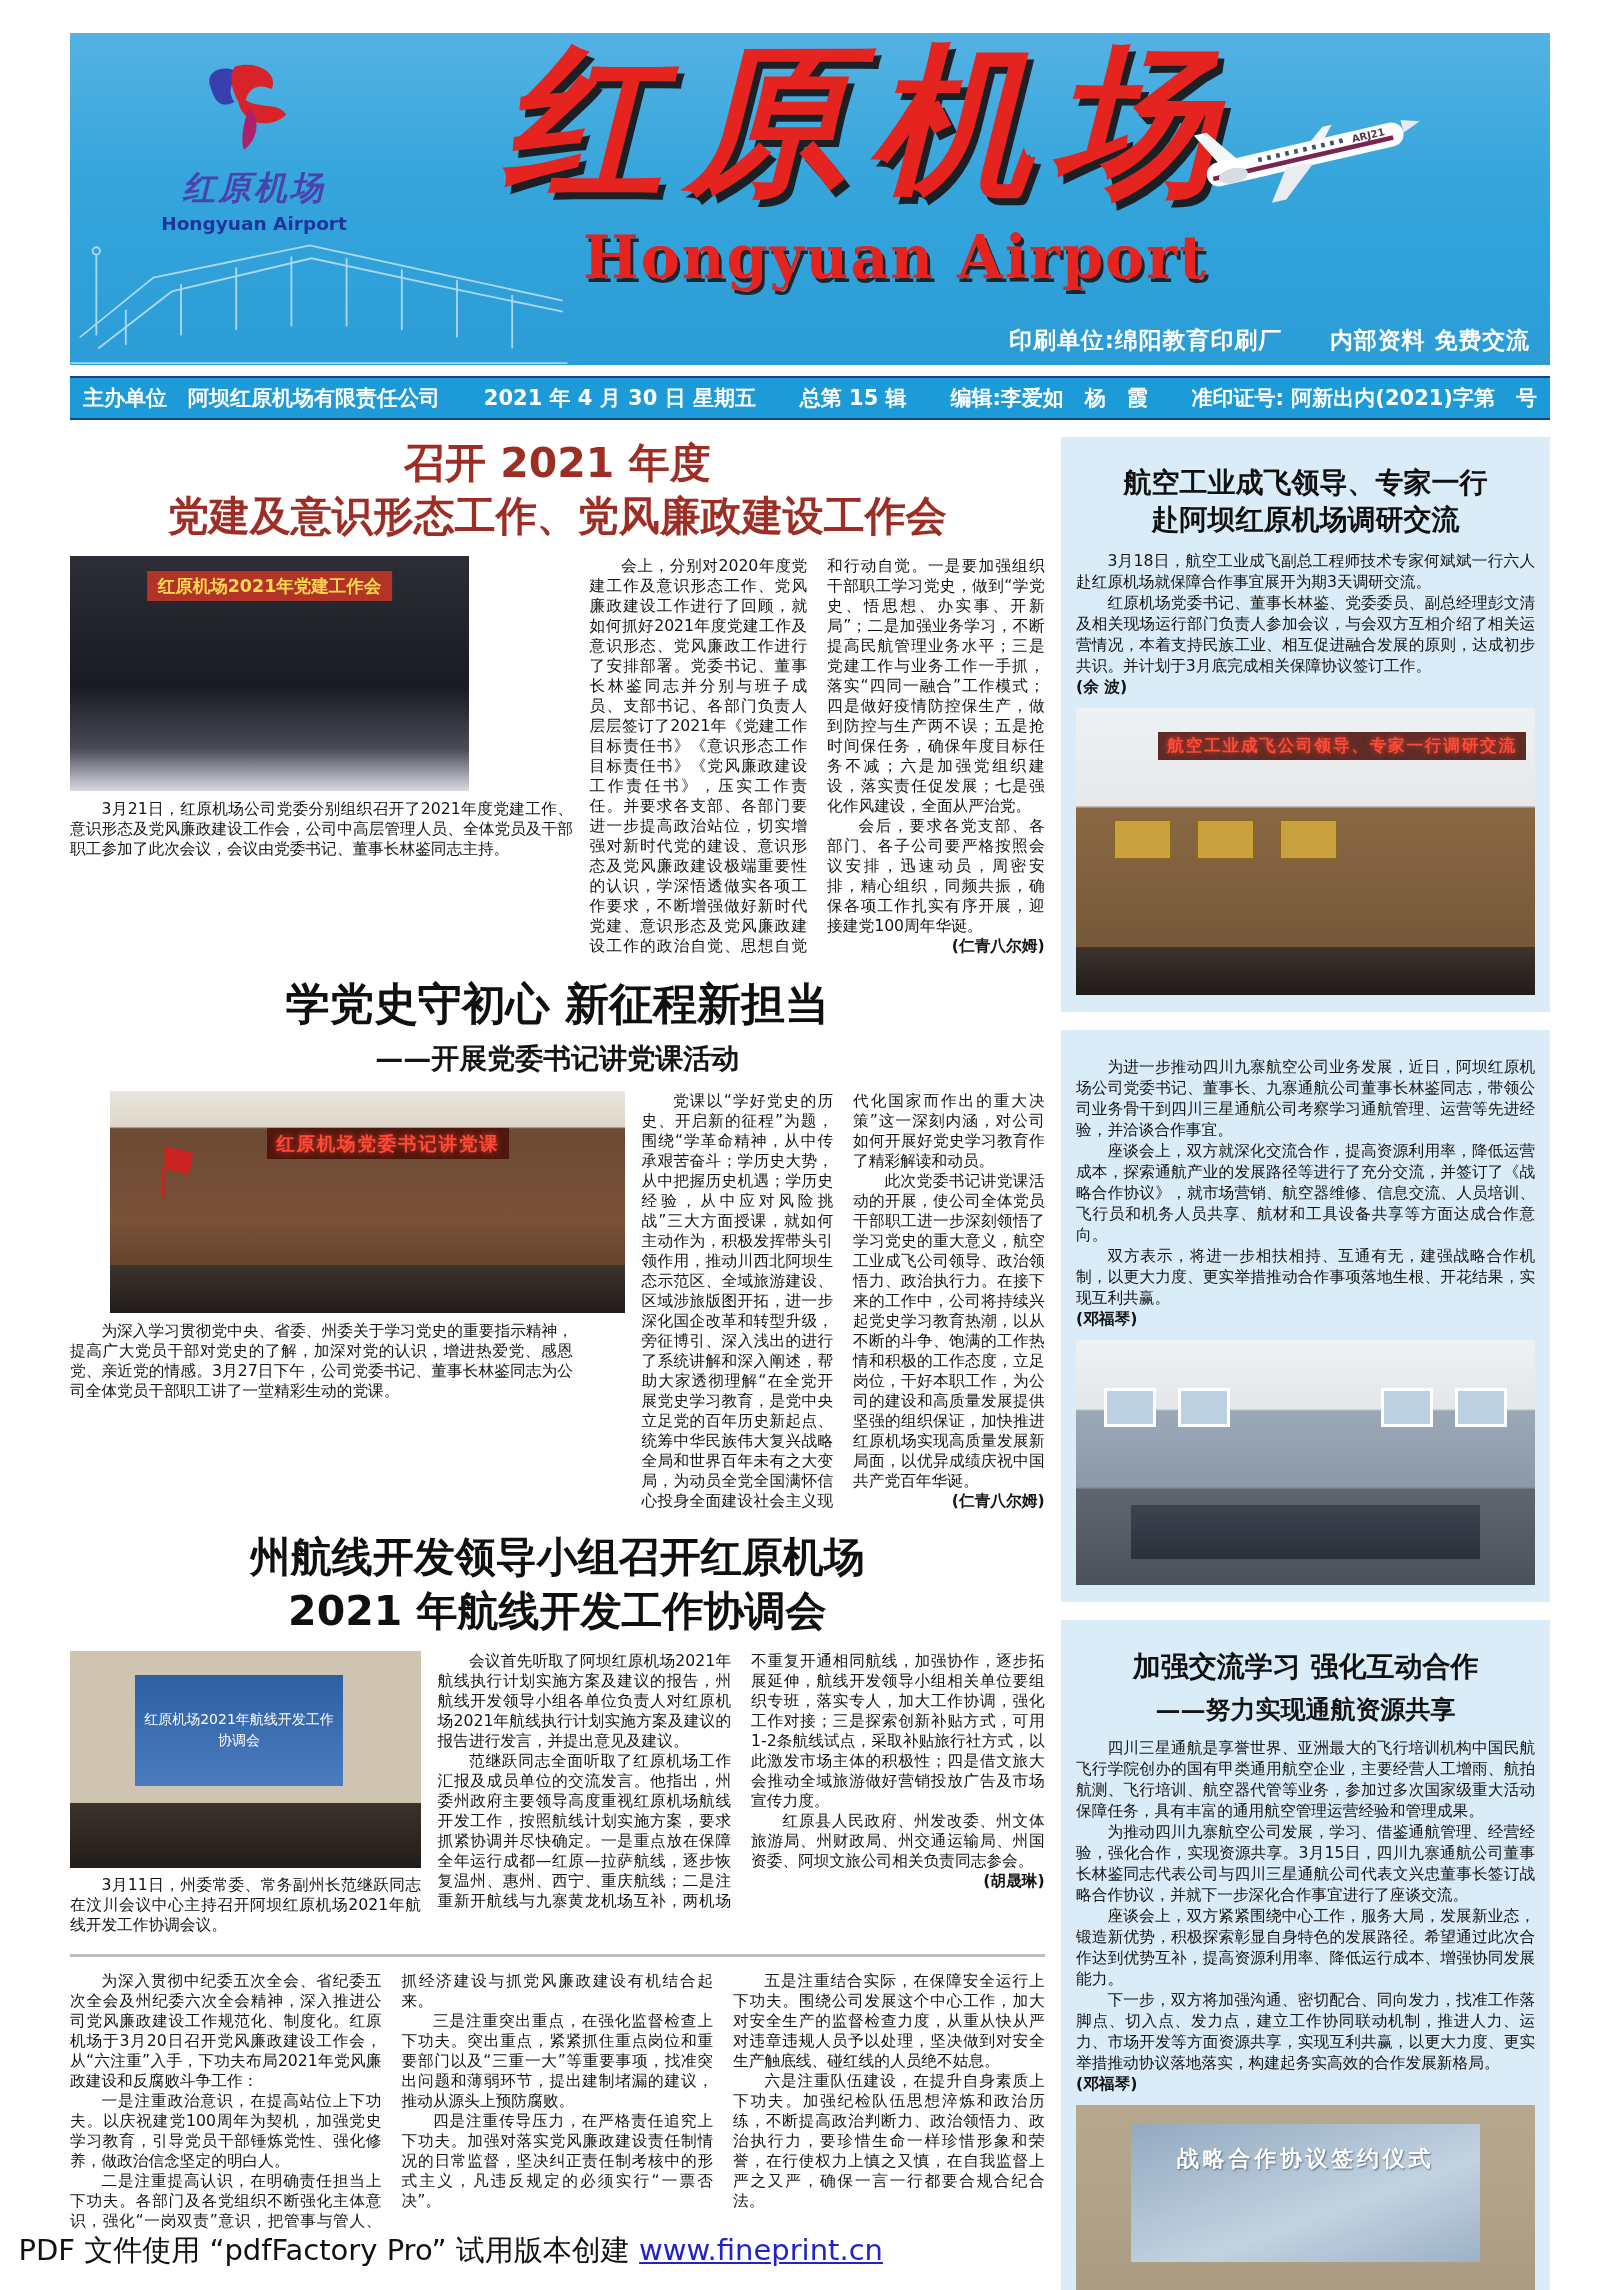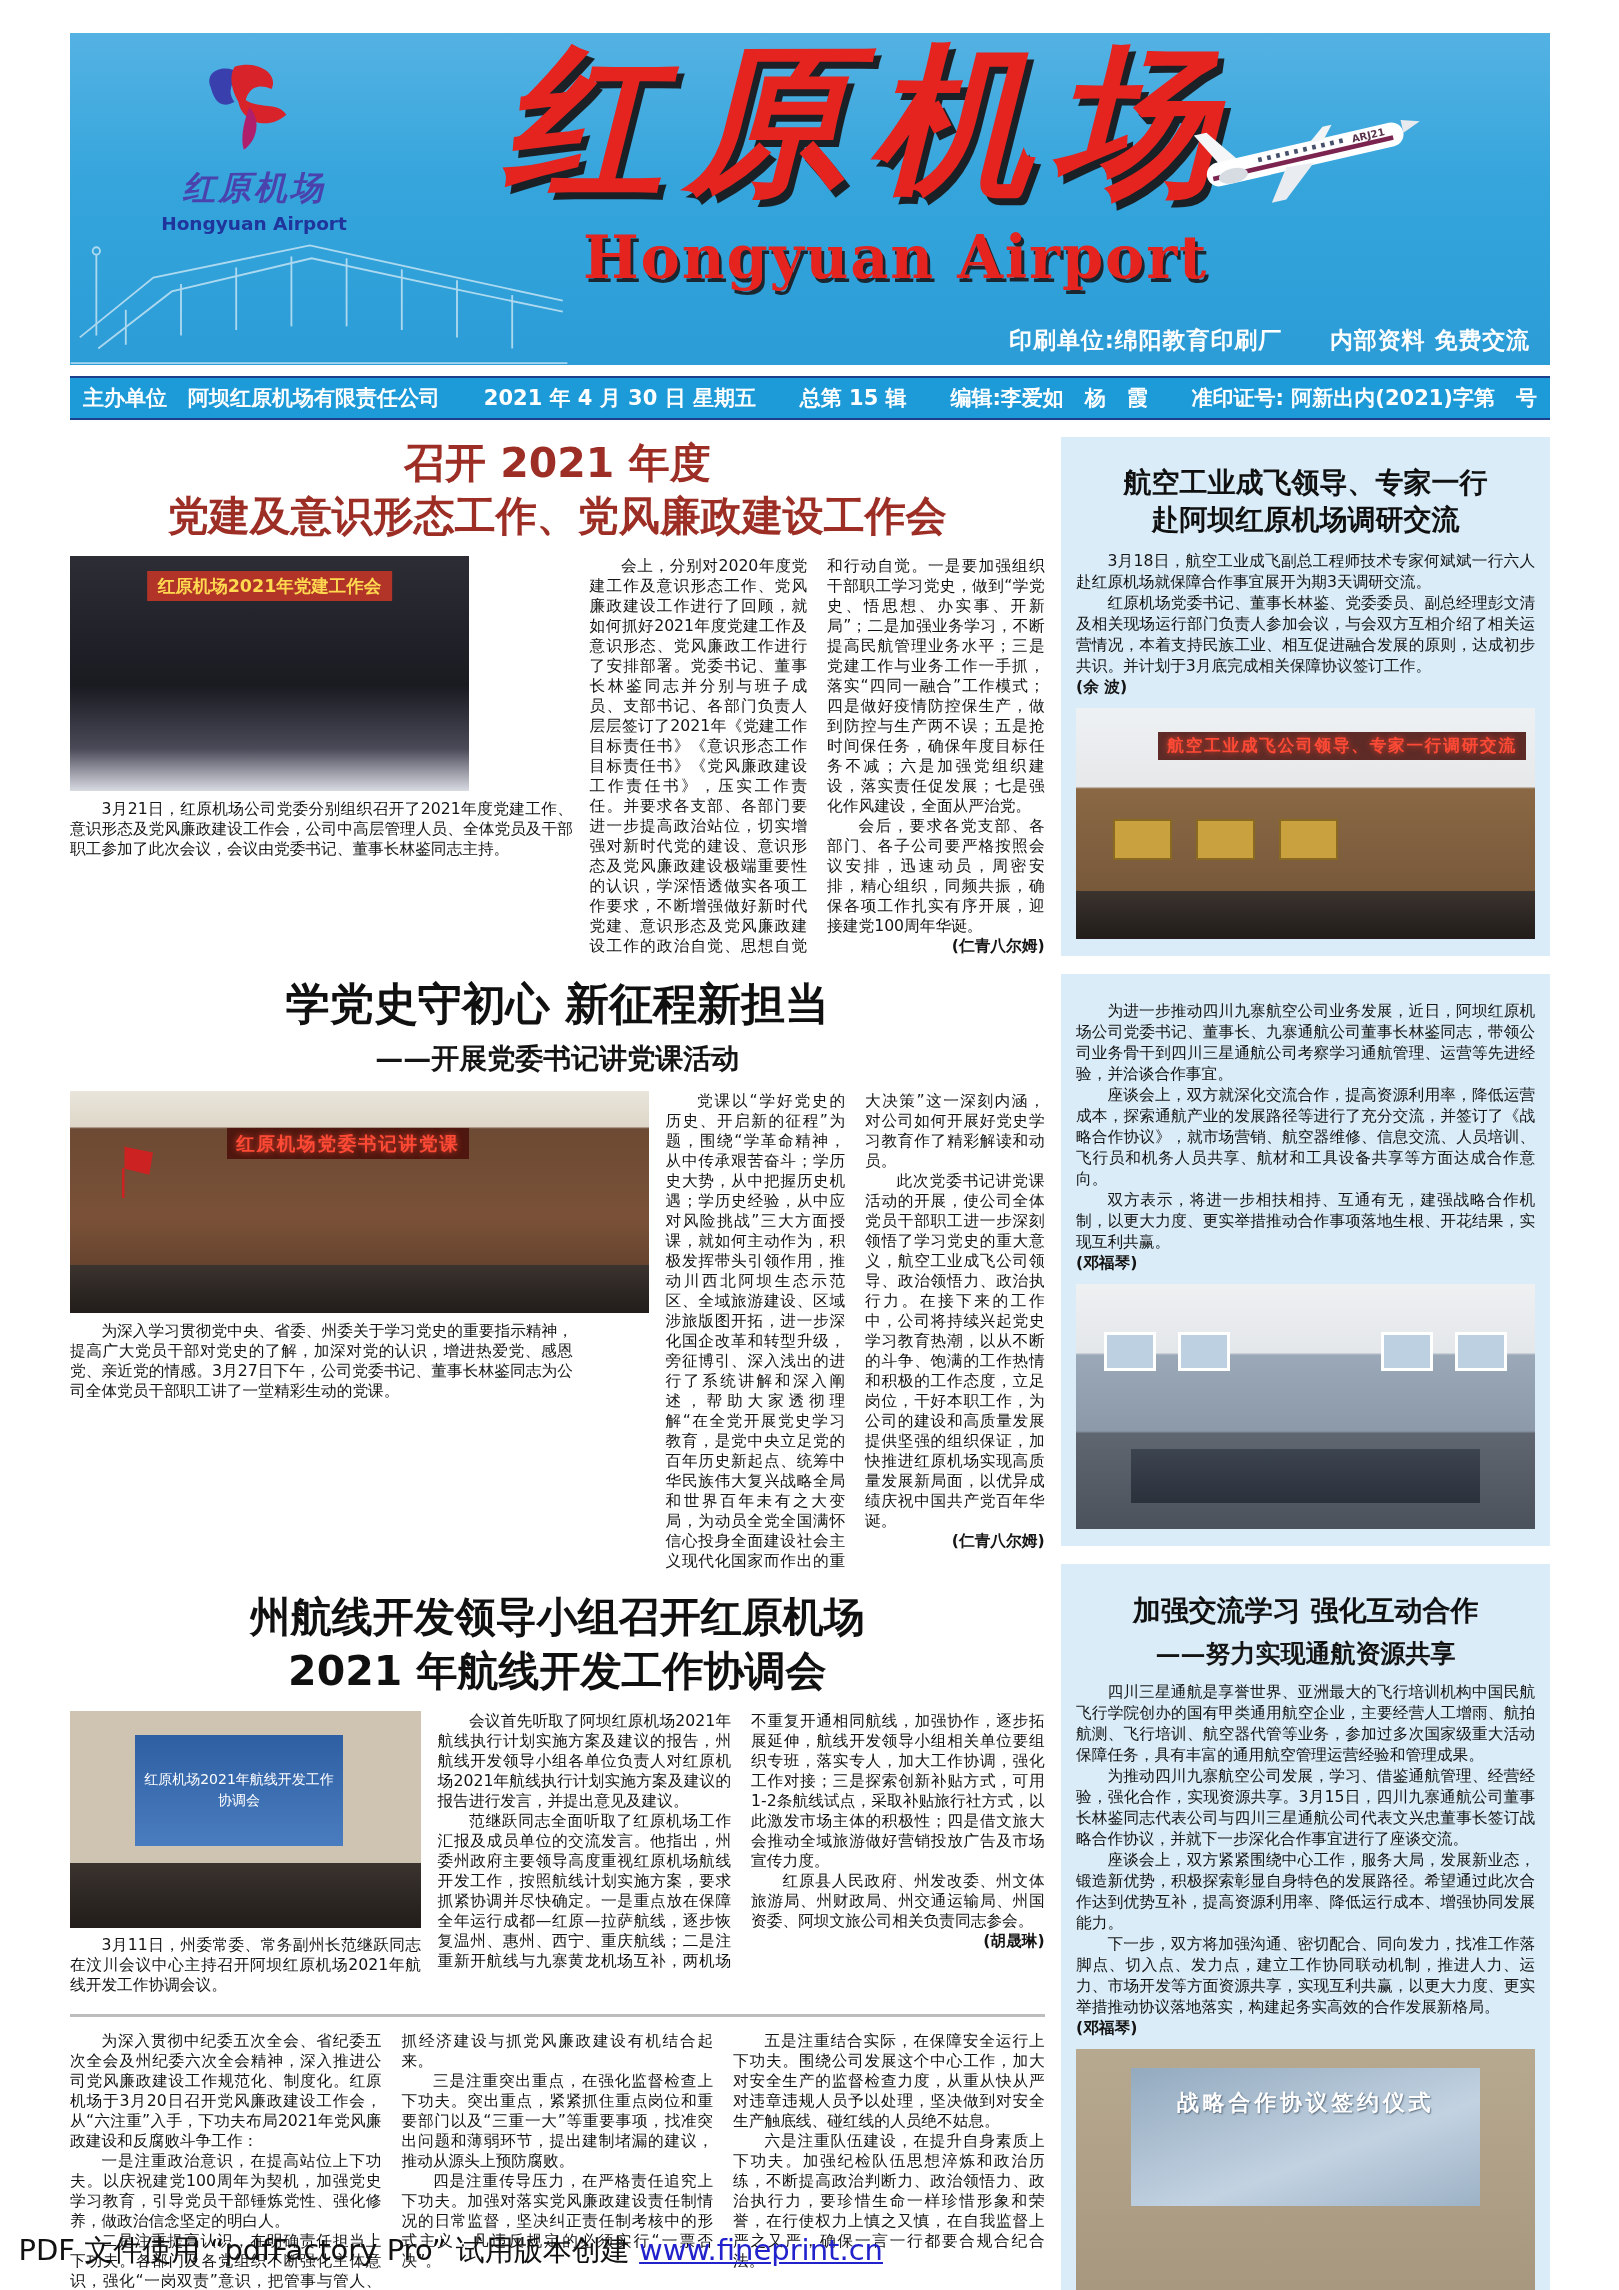--- a/index.html
+++ b/index.html
@@ -69,34 +69,34 @@
   
   .photo { position:relative; overflow:hidden; background:#222; }
   .banner-red { position:absolute; background:#b23327; color:#ffd94f;
     font-weight:bold; font-size:17.5px; padding:2.8px 11px; white-space:nowrap; }
   .led-red { position:absolute; background:rgba(74,16,10,.88); color:#ff4a36;
     font-weight:bold; font-size:18.5px; padding:2.8px 9.2px; white-space:nowrap;
     text-shadow:0 0 6.5px rgba(255,70,50,.85); letter-spacing:1.8px; }
   .photo-a1 { width:399px; height:235px;
     background:linear-gradient(180deg,#2d2d36 0%,#1a1a21 55%,#4a4a58 82%,#d9dbe3 100%); }
   .photo-a1 .banner-red { top:14.8px; left:50%; transform:translateX(-50%); }
-  .photo-a2 { width:579px; height:222px;
-    background:linear-gradient(180deg,#e9e5da 0%,#ded7c9 16%,#6d4a33 17%,#7a5138 58%,#513524 100%); }
+  .photo-a2 { width:515px; height:222px;
+    background:linear-gradient(180deg,#e9e5da 0%,#ded7c9 16%,#6d4a33 17%,#7a5138 58%,#513524 100%);margin-left:40px; }
   .photo-a2 .led-red { top:37px; left:157px; }
   .flag { position:absolute; left:52px; top:55px; width:31px; height:52px; background:#c22; 
     clip-path:polygon(0 0,100% 12%,88% 55%,0 42%,0 100%,8% 100%,8% 0); }
   .people-band { position:absolute; left:0; right:0; bottom:0; height:48px;
     background:linear-gradient(180deg,#3a332e,#221d1a); }
   .photo-a3 { width:351px; height:217px; background:#cfc4b2;padding-left:46px; }
   .screen-blue { position:absolute; left:65px; top:24px; width:208px; height:111px;
     background:linear-gradient(180deg,#2e5fa3,#4a7cc0); color:#fff; font-size:14px;
     display:flex; align-items:center; justify-content:center; text-align:center;
     padding:7.4px; line-height:1.5; }
   .photo-a3 .people-band { height:65px; }
-  .photo-r1 { width:100%; height:231px;
+  .photo-r1 { width:100%; height:287px;
     background:linear-gradient(180deg,#eef1f3 0%,#e6e8ea 34%,#8a6844 35%,#6f5236 100%);padding-left:9px; }
   .photo-r1 .led-red { top:24px; right:9.2px; font-size:16.6px; }
   .plaque { position:absolute; width:59px; height:41px; background:#caa13f;
     border:2.8px solid #8a6a20; top:111px; }
   .photo-r2 { width:100%; height:245px;
     background:linear-gradient(180deg,#eef0f2 0%,#e4e7ea 28%,#9aa8b8 29%,#8b99a9 60%,#5f6670 61%,#4c525b 100%); }
   .frame { position:absolute; width:52px; height:39px; background:#bcd0e2; border:3.7px solid #fff; top:48px; }
   .table-long { position:absolute; left:12%; right:12%; bottom:26px; height:54px;
     background:linear-gradient(180deg,#3c4450,#2b313b); }
   .photo-r3 { width:100%; height:277px; background:linear-gradient(180deg,#b7a98f,#a4957c); }

